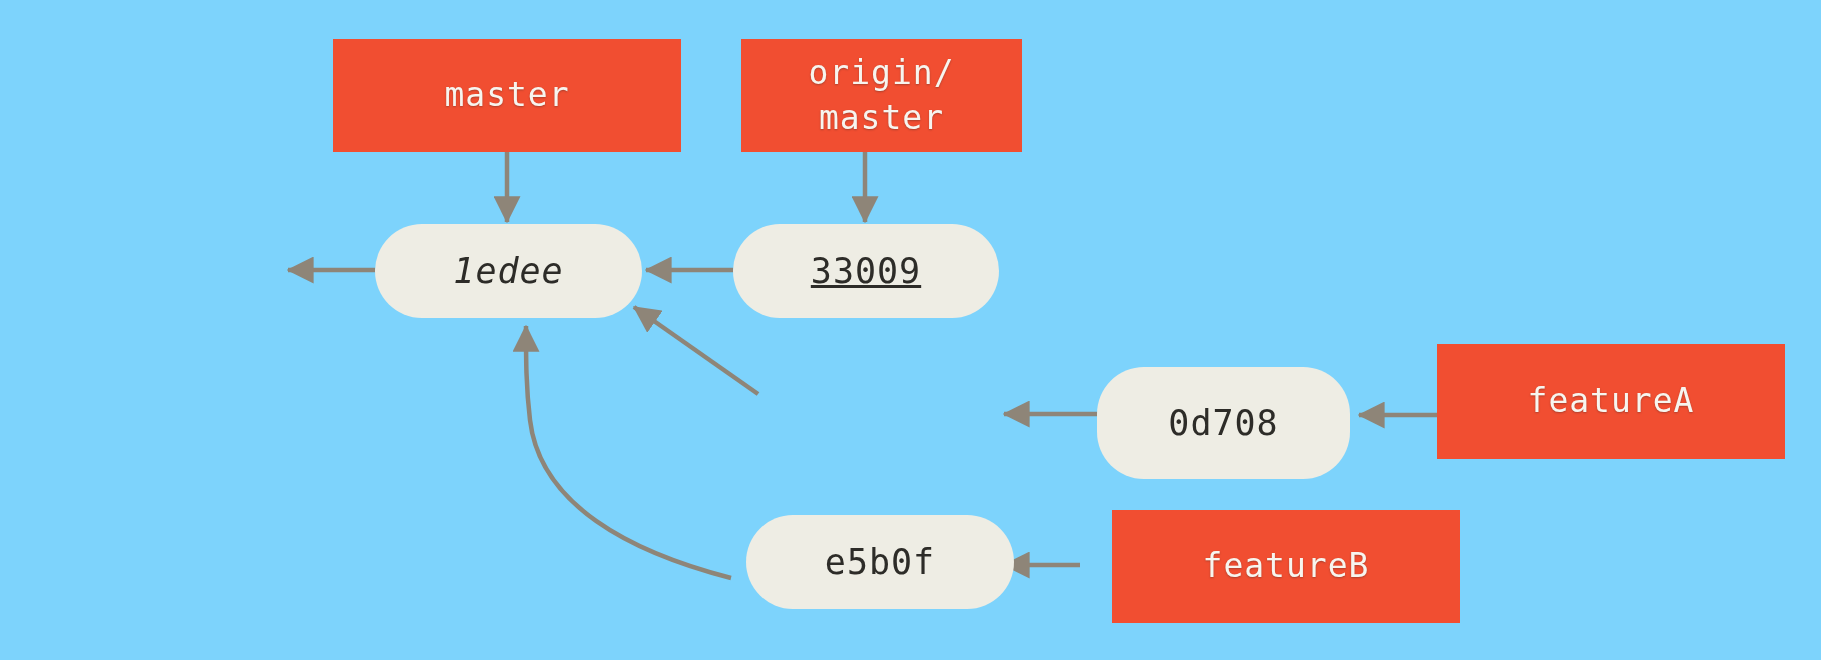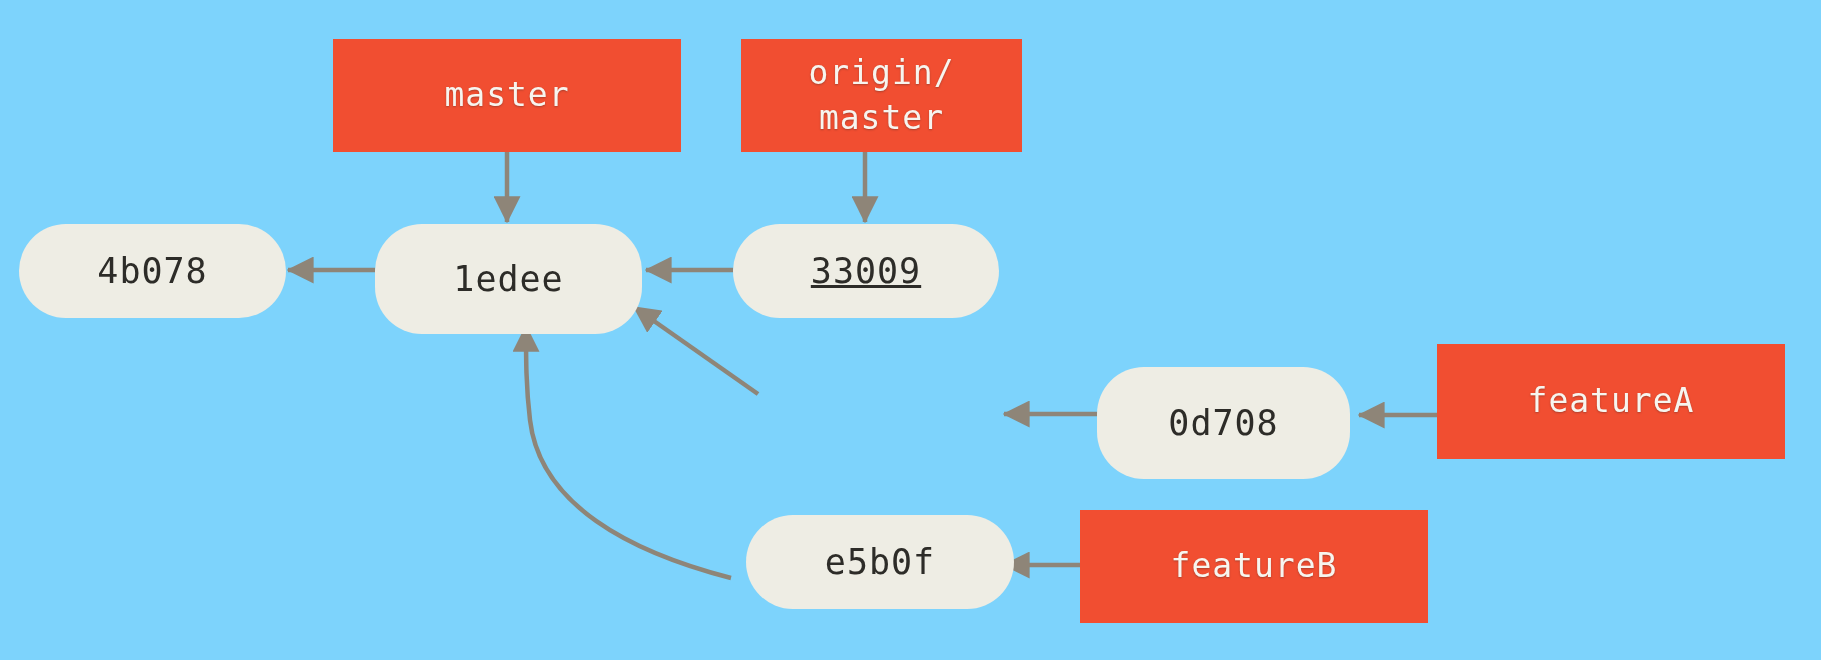--- a/index.html
+++ b/index.html
@@ -72,25 +72,24 @@
     </g>
   </svg>
 
   <div class="node branch" style="left:333px; top:39px;  width:348px; height:113px;">master</div>
 
   <div class="node branch" style="left:741px; top:39px;  width:281px; height:113px;">origin/
 master</div>
 
   <div class="node branch" style="left:1437px; top:344px; width:348px; height:115px;">featureA</div>
 
-  <div class="node branch" style="left:1080px; top:510px; width:348px; height:113px;">featureB</div>
+  <div class="node branch" style="left:1112px; top:510px; width:348px; height:113px;">featureB</div>
 
-  <div class="node commit" style="left:19px;  top:224px; width:267px; height:94px;">4b078</div>
 
-  <div class="node commit" style="left:375px; top:224px; width:267px; height:110px;">1edee</div>
+  <div class="node commit" style="left:375px; top:224px; width:267px; height:94px;font-style:italic;">1edee</div>
 
   <div class="node commit" style="left:733px; top:224px; width:266px; height:94px;text-decoration:underline;">33009</div>
 
 
   <div class="node commit" style="left:1097px; top:367px; width:253px; height:112px;">0d708</div>
 
   <div class="node commit" style="left:746px; top:515px; width:268px; height:94px;">e5b0f</div>
 
 </div>
 

